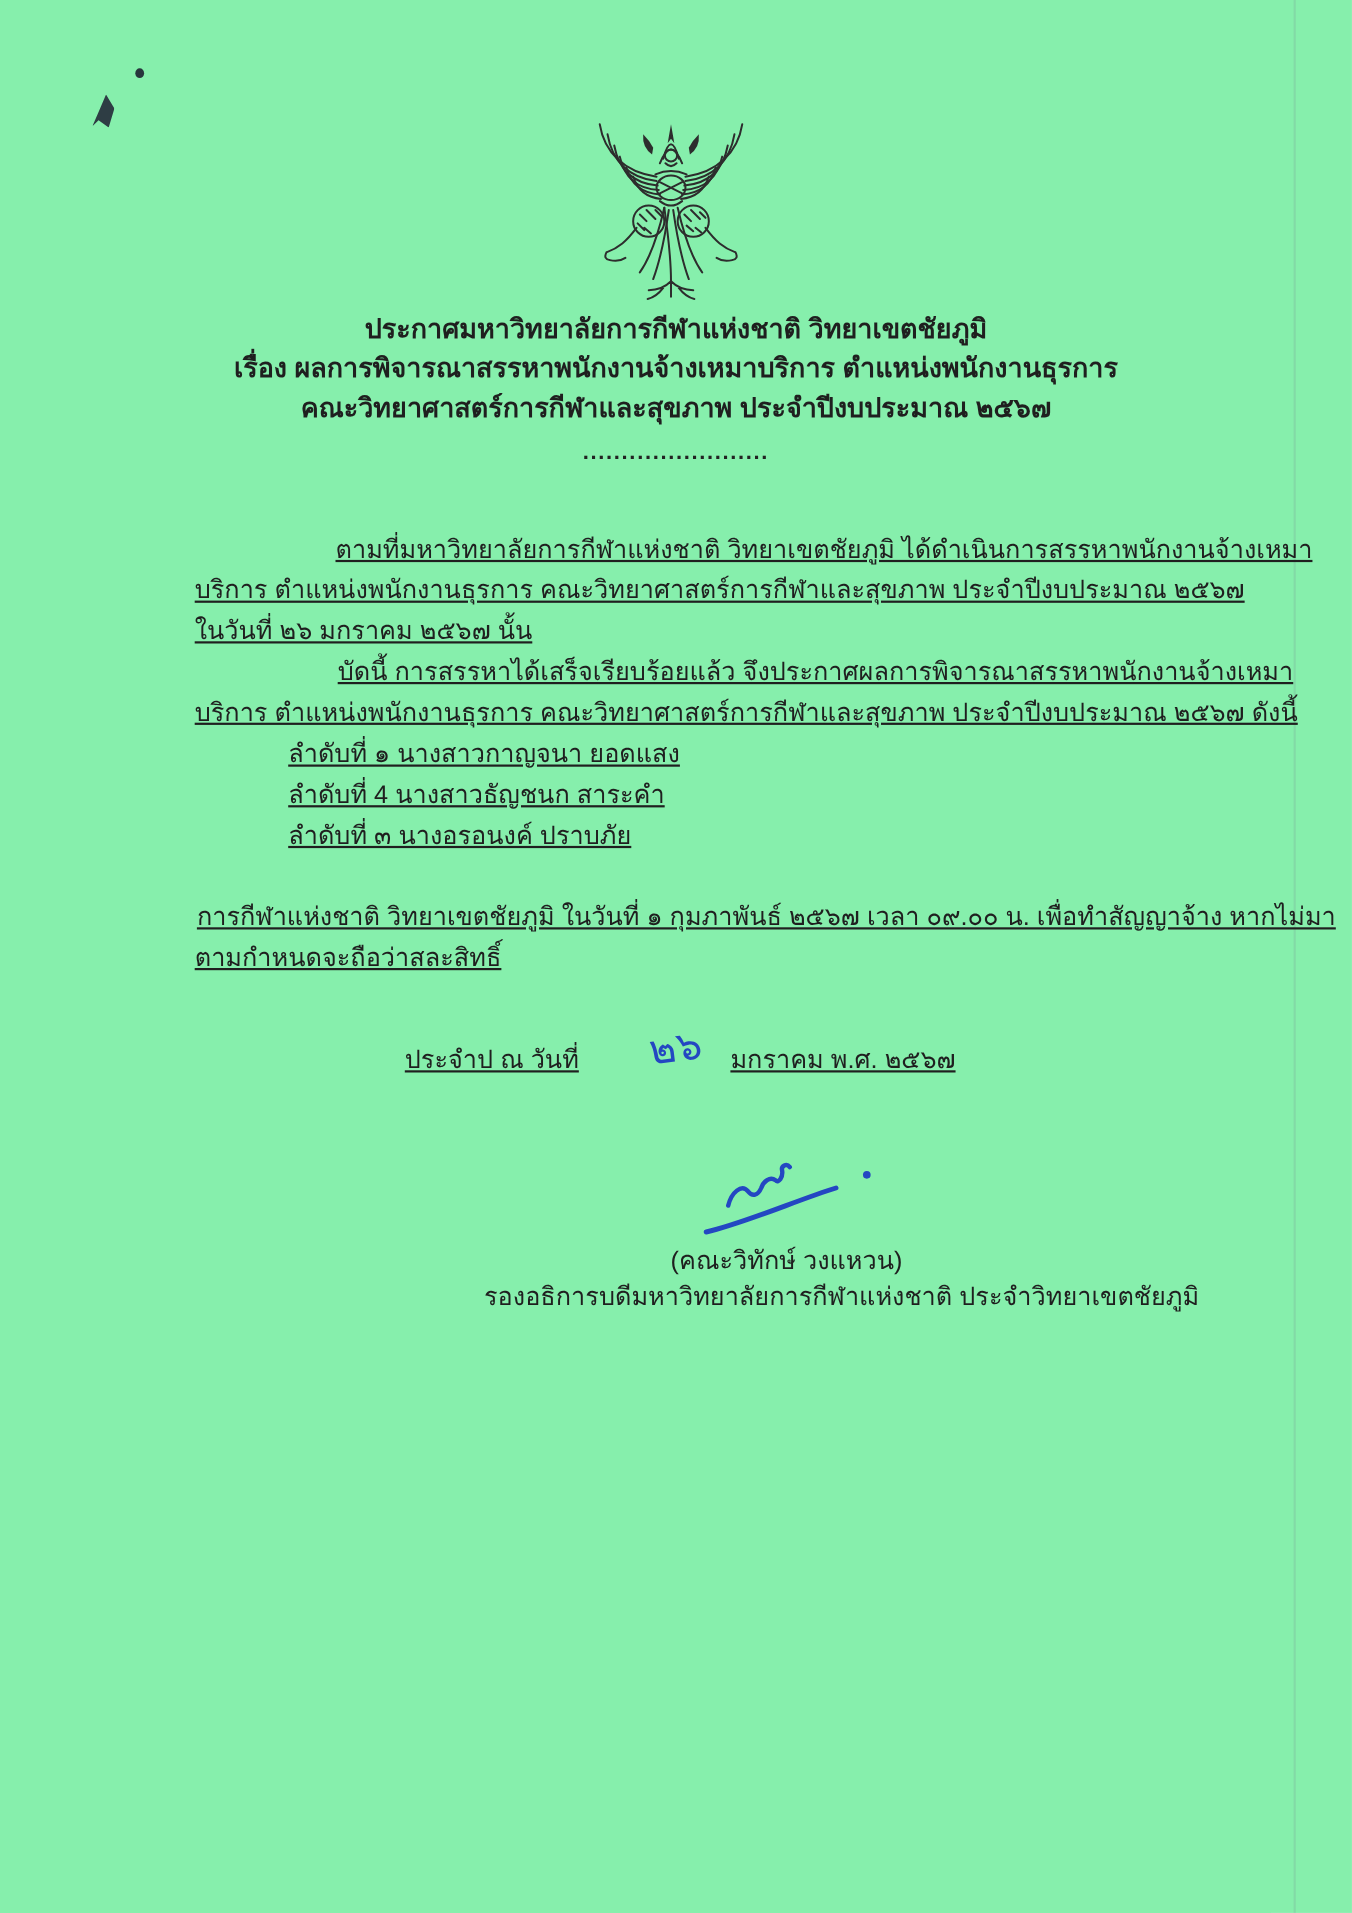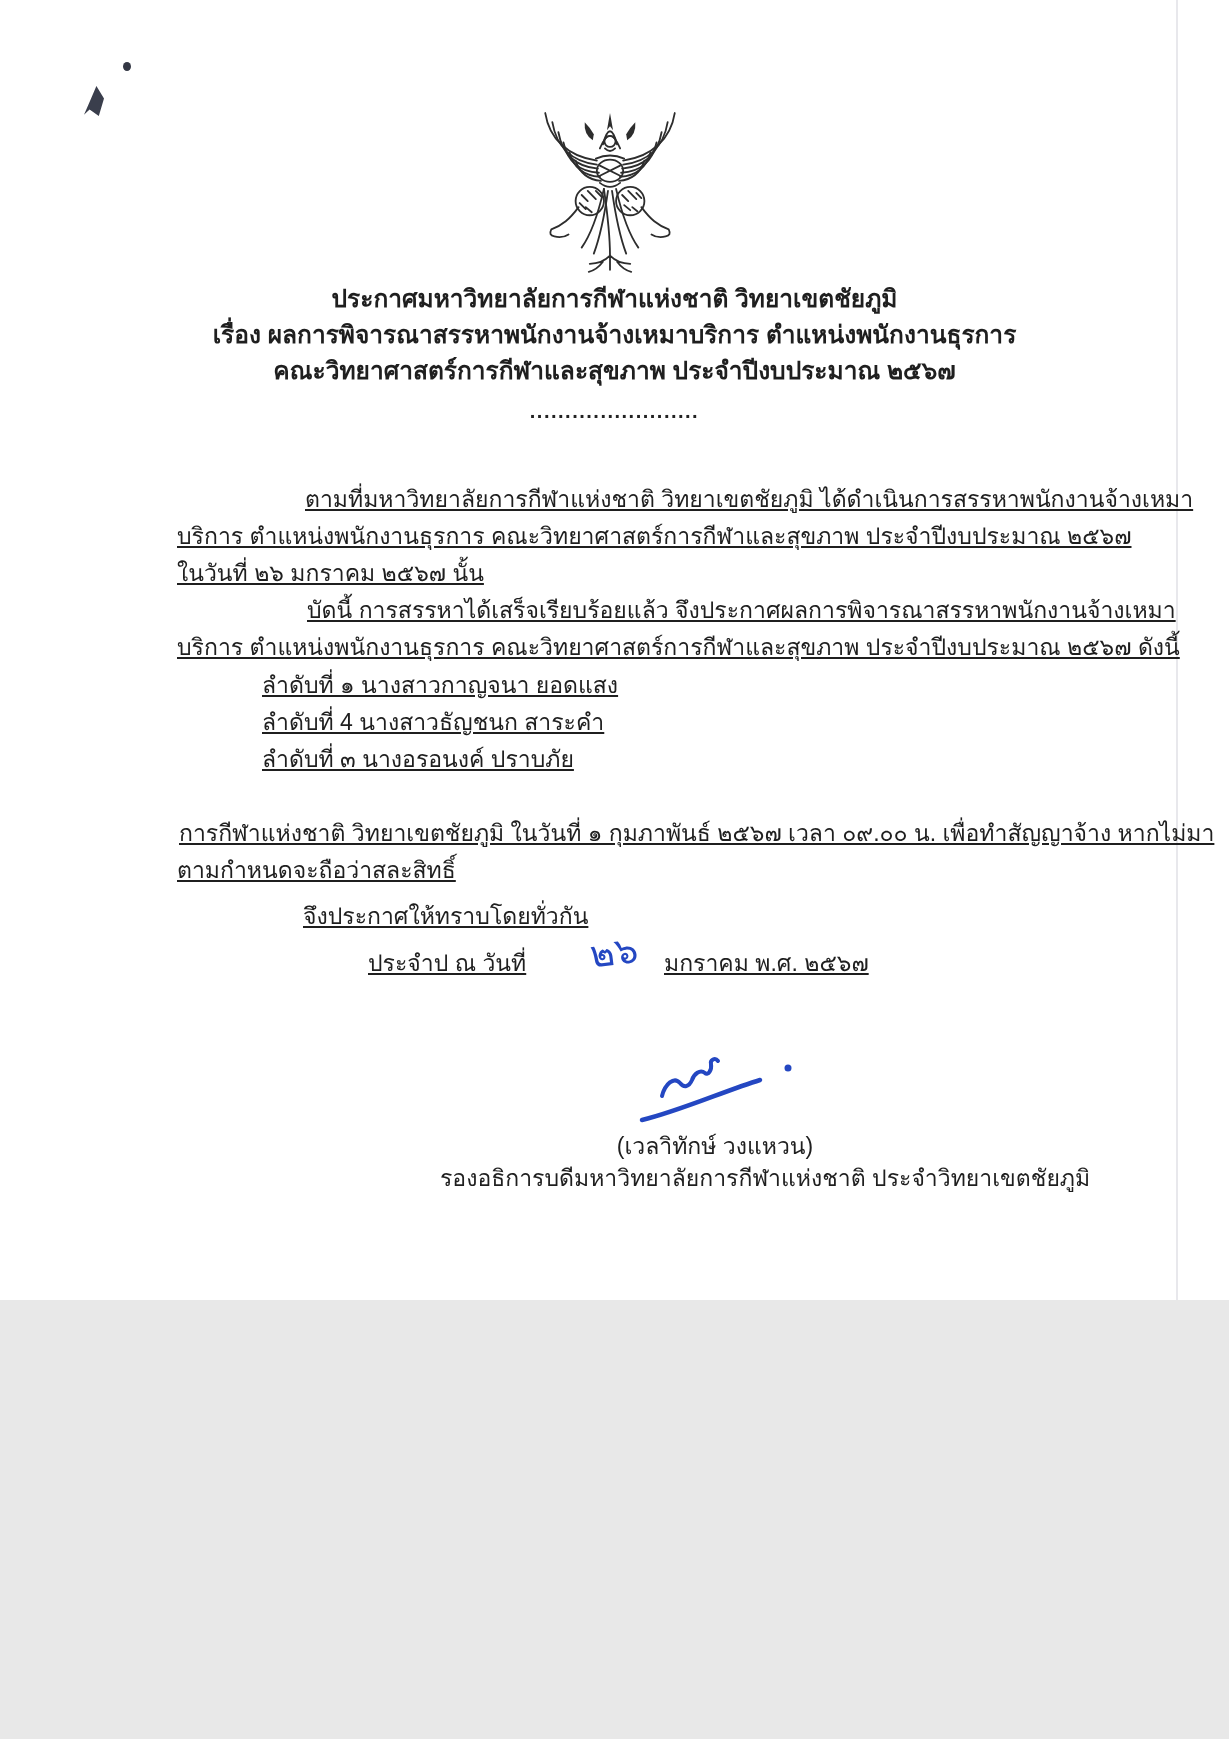--- a/index.html
+++ b/index.html
@@ -1,20 +1,20 @@
 <!DOCTYPE html>
 <html><head>
 <meta charset="utf-8">
 <style>
   html,body{margin:0;padding:0;background:#e8e8e8;}
   .page{
     position:relative;
-    width:1229px;height:1300px;
+    width:1229px;height:1739px;
     margin:0 auto;
-    background:#ffffff;
+    background:#86efac;
     overflow:hidden;
     font-family:"Liberation Sans","DejaVu Sans",sans-serif;
     color:#1f1f1f;
   }
   .line{
     position:absolute;
     font-size:23px;
     line-height:1.35;
     white-space:nowrap;
     color:#1f1f1f;
@@ -136,32 +136,31 @@
   <div class="line" style="left:307px;top:595px">บัดนี้ การสรรหาได้เสร็จเรียบร้อยแล้ว จึงประกาศผลการพิจารณาสรรหาพนักงานจ้างเหมา</div>
   <div class="line" style="left:177px;top:632px">บริการ  ตำแหน่งพนักงานธุรการ  คณะวิทยาศาสตร์การกีฬาและสุขภาพ ประจำปีงบประมาณ ๒๕๖๗  ดังนี้</div>
 
   <div class="line" style="left:262px;top:670px">ลำดับที่ ๑ นางสาวกาญจนา  ยอดแสง</div>
   <div class="line" style="left:262px;top:707px">ลำดับที่ 4 นางสาวธัญชนก  สาระคำ</div>
   <div class="line" style="left:262px;top:744px">ลำดับที่ ๓ นางอรอนงค์  ปราบภัย</div>
 
   <div class="line" style="left:179px;top:818px">การกีฬาแห่งชาติ วิทยาเขตชัยภูมิ ในวันที่ ๑ กุมภาพันธ์ ๒๕๖๗ เวลา ๐๙.๐๐ น. เพื่อทำสัญญาจ้าง หากไม่มา</div>
   <div class="line" style="left:177px;top:855px">ตามกำหนดจะถือว่าสละสิทธิ์</div>
 
-  <div class="line" style="left:303px;top:901px">จึงประกาศให้ทราบโดยทั่วกัน</div>
 
   <div class="line" style="left:368px;top:948px">ประจำป ณ วันที่</div>
   <div class="handwritten-day">๒๖</div>
   <div class="line" style="left:664px;top:948px">มกราคม  พ.ศ. ๒๕๖๗</div>
 
   <div class="signature">
     <svg width="190" height="90" viewBox="0 0 190 90">
       <g stroke="#2447c2" fill="none" stroke-linecap="round">
         <path stroke-width="4" d="M30,56 C33,44 42,36 48,43 C52,48 57,47 60,40 C62,34 68,29 73,33 C76,36 80,30 79,24 C78,20 83,17 86,21"></path>
         <path stroke-width="4.5" d="M10,80 C45,72 95,50 128,40"></path>
         <circle cx="156" cy="28" r="3.5" fill="#2447c2" stroke="none"></circle>
       </g>
     </svg>
   </div>
 
-  <div class="center-block" style="left:500px;top:1128px;width:430px">(เวลาิทักษ์  วงแหวน)</div>
+  <div class="center-block" style="left:500px;top:1128px;width:430px">(คณะวิทักษ์  วงแหวน)</div>
   <div class="center-block" style="left:440px;top:1160px;width:570px">รองอธิการบดีมหาวิทยาลัยการกีฬาแห่งชาติ  ประจำวิทยาเขตชัยภูมิ</div>
 
 </div>
 
 </body></html>

